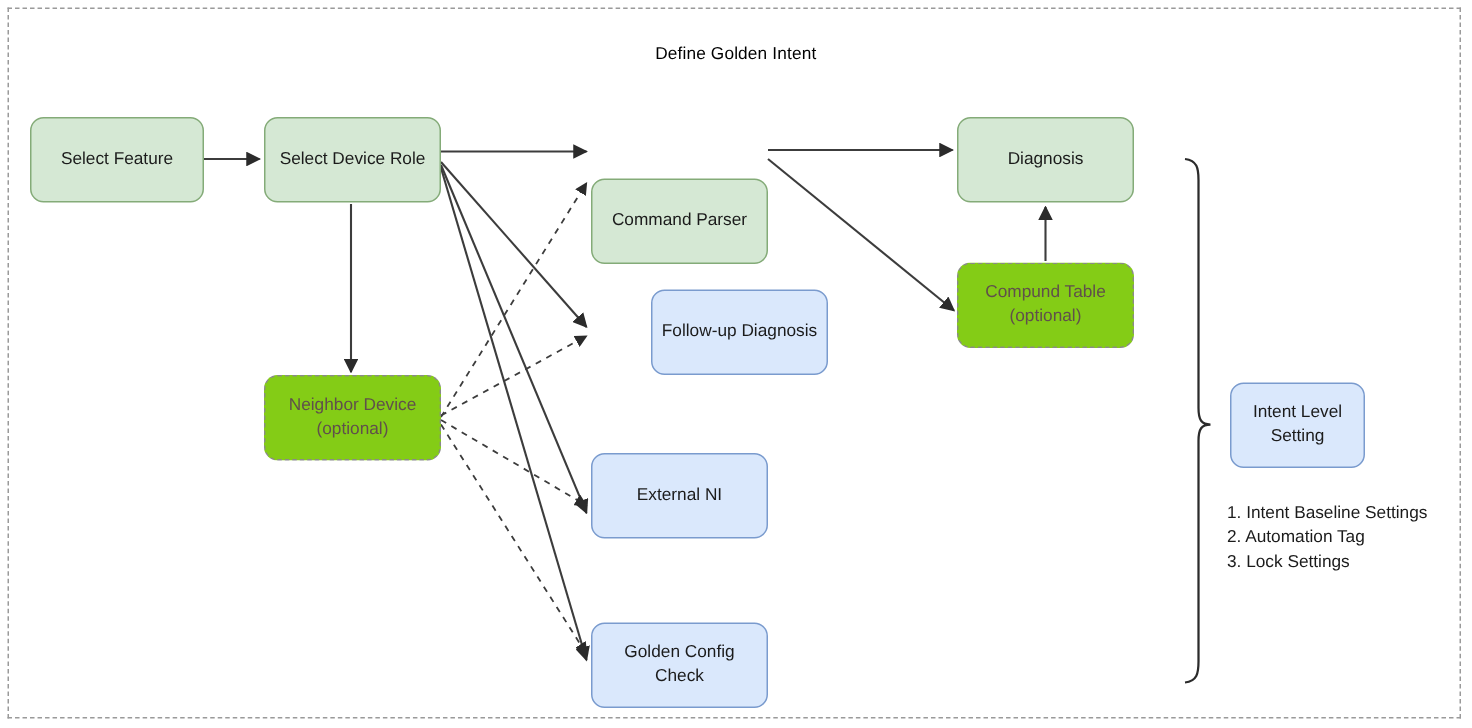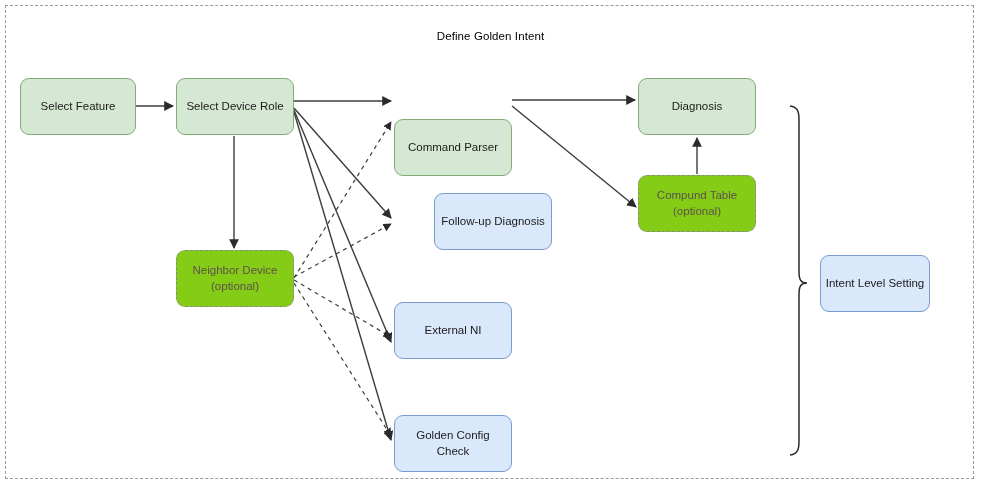--- a/index.html
+++ b/index.html
@@ -165,16 +165,19 @@
 
   <div class="node node-optional" style="left:638px; top:175px; width:118px; height:57px;">Compund Table
 (optional)</div>
 
   <div class="node node-blue" style="left:394px; top:193px; width:118px; height:57px;margin-left:40px;">Follow-up Diagnosis</div>
 
   <div class="node node-blue" style="left:394px; top:302px; width:118px; height:57px;">External NI</div>
 
   <div class="node node-blue" style="left:394px; top:415px; width:118px; height:57px;">Golden Config Check</div>
 
-  <div class="node node-blue" style="left:820px; top:255px; width:110px; height:57px;">Intent Level Setting</div>
+  <div class="node node-blue" style="left:820px; top:255px; width:90px; height:57px;">Intent Level Setting</div>
 
+  <div class="list-block" style="left:818px; top:334px;">1. Intent Baseline Settings
+2. Automation Tag
+3. Lock Settings</div>
 
 </div>
 
 </body></html>

